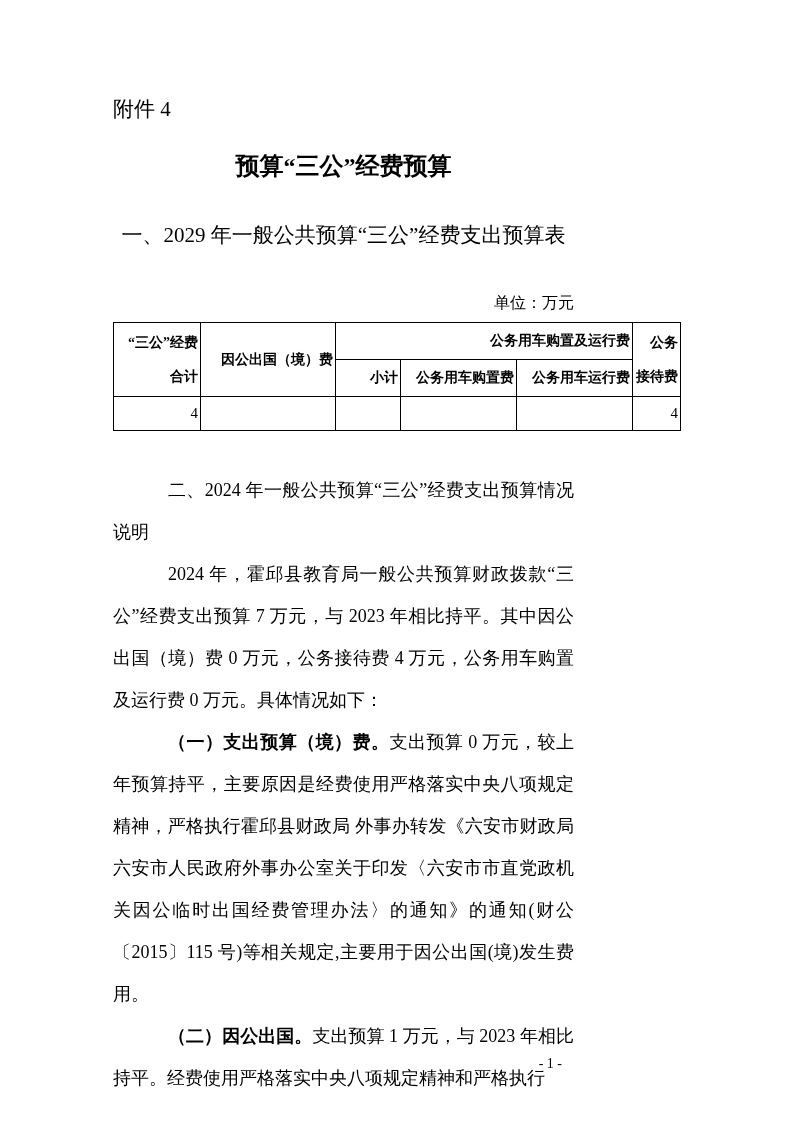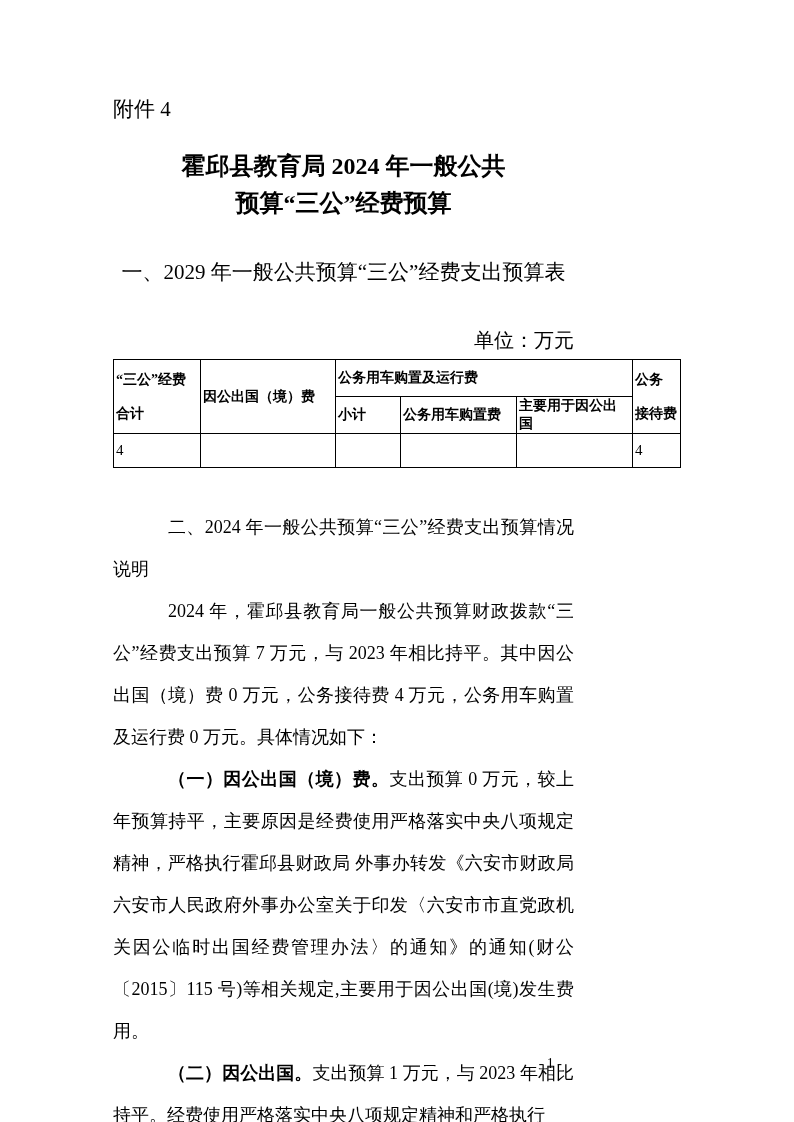--- a/index.html
+++ b/index.html
@@ -31,32 +31,32 @@
   }
   .section1-heading {
     margin-top: 36px;
     text-align: center;
     font-size: 21px;
     line-height: 28px;
   }
   .unit-label {
     margin-top: 42px;
     text-align: right;
-    font-size: 20px;
+    font-size: 16px;
     line-height: 24px;
   }
   table.budget-table {
     margin-top: 7px;
     width: 567px;
     border-collapse: collapse;
     table-layout: fixed;
   }
   .budget-table th, .budget-table td {
     border: 1px solid #000;
-    text-align: left;
+    text-align: right;
     vertical-align: middle;
     padding: 0 2px;
   }
   .budget-table th {
     font-size: 14px;
     font-weight: bold;
     height: 37px;
   }
   .budget-table th.two-line {
     white-space: pre-line;
@@ -86,21 +86,20 @@
   }
 </style>
 </head>
 <body>
 
 <div class="page">
 
   <div class="attachment">附件 4</div>
 
   <div class="doc-title">
-    <div>霍邱县教育局 2024 年一般公共</div>
     <div>预算“三公”经费预算</div>
   </div>
 
   <div class="section1-heading">一、2029 年一般公共预算“三公”经费支出预算表</div>
 
   <div class="unit-label">单位：万元</div>
 
   <table class="budget-table">
     <colgroup>
       <col style="width:87px">
@@ -115,40 +114,40 @@
         <th rowspan="2" class="two-line">“三公”经费
 合计</th>
         <th rowspan="2">因公出国（境）费</th>
         <th colspan="3">公务用车购置及运行费</th>
         <th rowspan="2" class="two-line">公务
 接待费</th>
       </tr>
       <tr>
         <th>小计</th>
         <th>公务用车购置费</th>
-        <th>主要用于因公出国</th>
+        <th>公务用车运行费</th>
       </tr>
       <tr>
         <td>4</td>
         <td></td>
         <td></td>
         <td></td>
         <td></td>
         <td>4</td>
       </tr>
     </tbody>
   </table>
 
   <div class="body-text">
     <div class="section2-heading">二、2024 年一般公共预算“三公”经费支出预算情况说明</div>
     <p>
       <span>2024 年，霍邱县教育局一般公共预算财政拨款“三公”经费支出预算 7 万元，与 2023 年相比持平。其中因公出国（境）费 0 万元，公务接待费 4 万元，公务用车购置及运行费 0 万元。具体情况如下：</span>
     </p>
     <p>
-      <span class="lead-bold">（一）因公出国（境）费。</span><span>支出预算 0 万元，较上年预算持平，主要原因是经费使用严格落实中央八项规定精神，严格执行霍邱县财政局  外事办转发《六安市财政局六安市人民政府外事办公室关于印发〈六安市市直党政机关因公临时出国经费管理办法〉的通知》的通知(财公〔2015〕115 号)等相关规定,主要用于因公出国(境)发生费用。</span>
+      <span class="lead-bold">（一）支出预算（境）费。</span><span>支出预算 0 万元，较上年预算持平，主要原因是经费使用严格落实中央八项规定精神，严格执行霍邱县财政局  外事办转发《六安市财政局六安市人民政府外事办公室关于印发〈六安市市直党政机关因公临时出国经费管理办法〉的通知》的通知(财公〔2015〕115 号)等相关规定,主要用于因公出国(境)发生费用。</span>
     </p>
     <p>
       <span class="lead-bold">（二）因公出国。</span><span>支出预算 1 万元，与 2023 年相比持平。经费使用严格落实中央八项规定精神和严格执行</span>
     </p>
   </div>
 
   <div class="page-number">- 1 -</div>
 
 </div>
 

